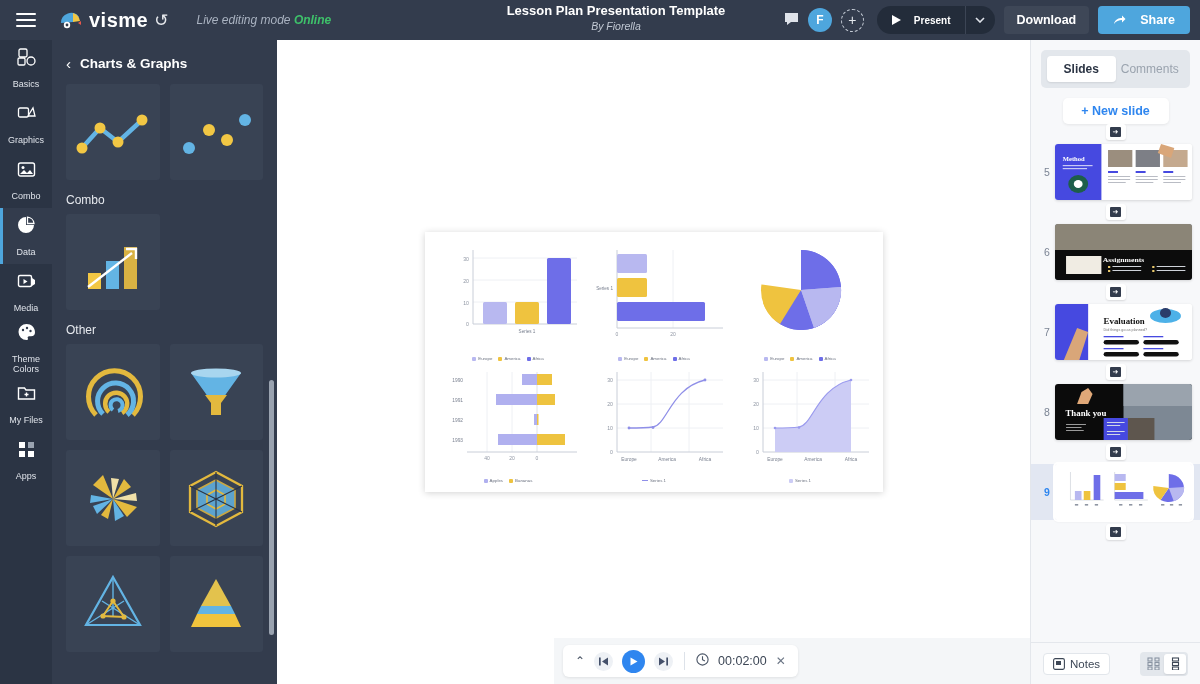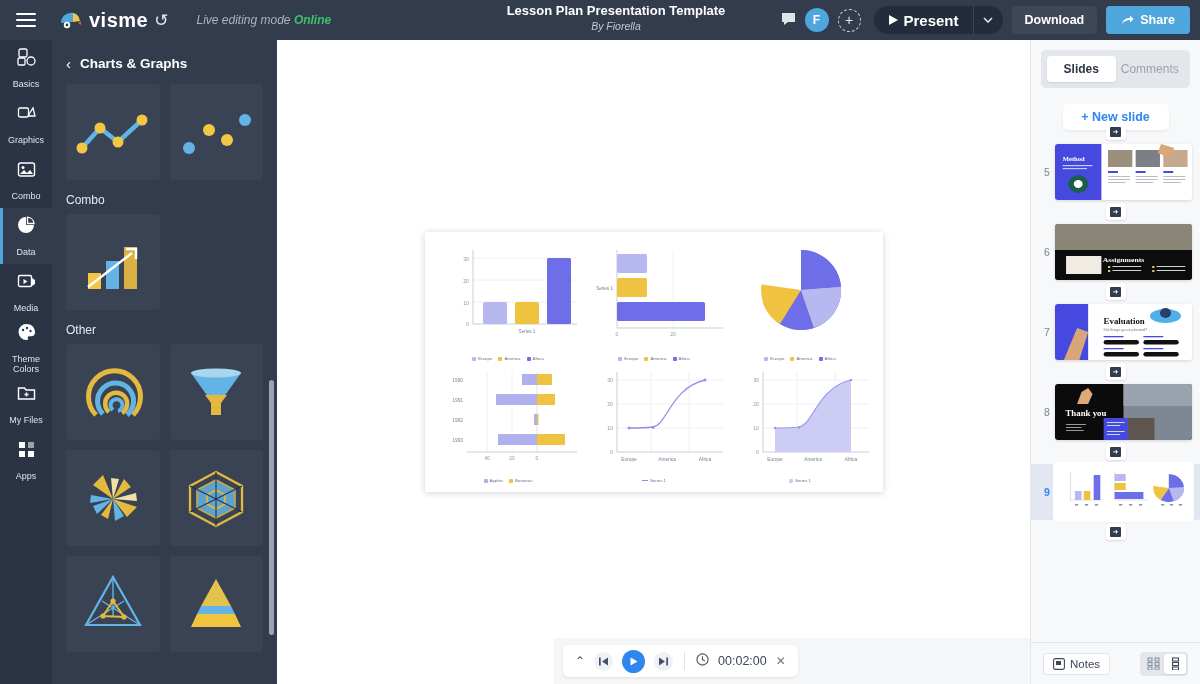--- a/index.html
+++ b/index.html
@@ -27,28 +27,28 @@
   .doc-title-wrap { position: absolute; left: 0; right: 0; top: 3px; text-align: center; pointer-events: none; padding-left: 32px; }
   .doc-title { color: #fff; font-size: 13px; font-weight: 600; line-height: 16px; }
   .doc-sub { color: #c2c9d4; font-size: 10.5px; font-style: italic; line-height: 14px; }
   .header-right { margin-left: auto; display: flex; align-items: center; gap: 9px; padding-right: 10px; z-index: 3; }
   .cmt-icon { color: #dfe3ea; font-size: 15px; cursor: pointer; }
   .avatar { width: 24px; height: 24px; border-radius: 50%; background: #4ea6dd; color: #fff;
             display: flex; align-items: center; justify-content: center; font-size: 12px; font-weight: 600; }
   .add-user { width: 23px; height: 23px; border-radius: 50%; border: 1.4px dashed #c3cad4; color: #e3e7ec;
               display: flex; align-items: center; justify-content: center; font-size: 14px; cursor: pointer; }
   .present-group { display: flex; align-items: center; background: #232c3a; border-radius: 16px; height: 28px; margin-left: 4px; }
-  .present-btn { display: flex; align-items: center; gap: 6px; color: #fff; font-size: 15px; font-weight: 600;
+  .present-btn { display: flex; align-items: center; gap: 13px; color: #fff; font-size: 10px; font-weight: 600;
                  padding: 0 14px 0 15px; height: 28px; cursor: pointer; }
   .present-caret { width: 30px; height: 28px; display: flex; align-items: center; justify-content: center;
                    border-left: 1px solid #3c4555; color: #dfe3ea; font-size: 10px; cursor: pointer; }
   .btn-download { background: #3e4757; color: #fff; font-size: 12.5px; font-weight: 600; border-radius: 4px;
                   padding: 7px 13px; cursor: pointer; }
   .btn-share { background: #4ea6dd; color: #fff; font-size: 12.5px; font-weight: 600; border-radius: 4px;
-               padding: 7px 15px; display: flex; align-items: center; gap: 6px; cursor: pointer; }
+               padding: 7px 15px; display: flex; align-items: center; gap: 14px; cursor: pointer; }
 
   
   .rail { position: absolute; top: 40px; left: 0; width: 52px; height: 644px; background: #2b3444; }
   .rail-item { height: 56px; display: flex; flex-direction: column; align-items: center; justify-content: center;
                gap: 11px; cursor: pointer; position: relative; }
   .rail-item.active { background: #333c4d; }
   .rail-item.active::before { content: ""; position: absolute; left: 0; top: 0; bottom: 0; width: 3px; background: #4ea6dd; }
   .rail-label { color: #dfe3ea; font-size: 9px; line-height: 10px; text-align: center; }
   .rail-ico { width: 20px; height: 20px; display: flex; align-items: center; justify-content: center; color: #fff; }
 
@@ -98,21 +98,21 @@
   .ztrack { position: absolute; left: 14px; right: 0; height: 1.5px; background: #8d96a3; }
   .zdot { position: absolute; left: 18px; width: 4px; height: 4px; border-radius: 50%; background: #5a6374; }
   .zhandle { position: absolute; left: 0; width: 13px; height: 13px; border-radius: 50%; background: #2f86ef; cursor: pointer; }
 
   
   .right { position: absolute; top: 40px; right: 0; width: 170px; height: 644px; background: #f7f8fa;
            border-left: 1px solid #e4e7ec; }
   .tabs { display: flex; margin: 10px 10px 0; background: #e3e7ec; border-radius: 5px; padding: 6px; }
   .tab { flex: 1; text-align: center; font-size: 12px; padding: 6px 0; border-radius: 4px; color: #9aa3ae; cursor: pointer; }
   .tab.active { background: #fff; color: #2b3444; font-weight: 600; box-shadow: 0 1px 2px rgba(0,0,0,.09); }
-  .newslide { margin: 16px auto 0; width: 106px; height: 26px; background: #fff; border-radius: 5px;
+  .newslide { margin: 10px auto 0; width: 106px; height: 26px; background: #fff; border-radius: 5px;
               color: #2f86ef; font-size: 12.5px; font-weight: 700; display: flex; align-items: center;
               justify-content: center; box-shadow: 0 1px 3px rgba(0,0,0,.08); cursor: pointer; }
   .slides-scroll { position: absolute; top: 80px; bottom: 42px; left: 0; right: 0; overflow: hidden; }
   .ins-btn { width: 20px; height: 16px; margin: 4px auto; background: #fff; border-radius: 3px; display: flex;
              align-items: center; justify-content: center; box-shadow: 0 1px 2px rgba(0,0,0,.13); cursor: pointer; }
   .ins-sq { width: 11px; height: 10px; background: #333c4d; border-radius: 1px; color: #fff; font-size: 7px;
             display: flex; align-items: center; justify-content: center; }
   .thumb-row { display: flex; align-items: center; padding: 0 8px; }
   .thumb-row.selected { background: #e2e7f2; }
   .thumb-num { width: 16px; text-align: center; font-size: 10.5px; color: #7b8494; }

